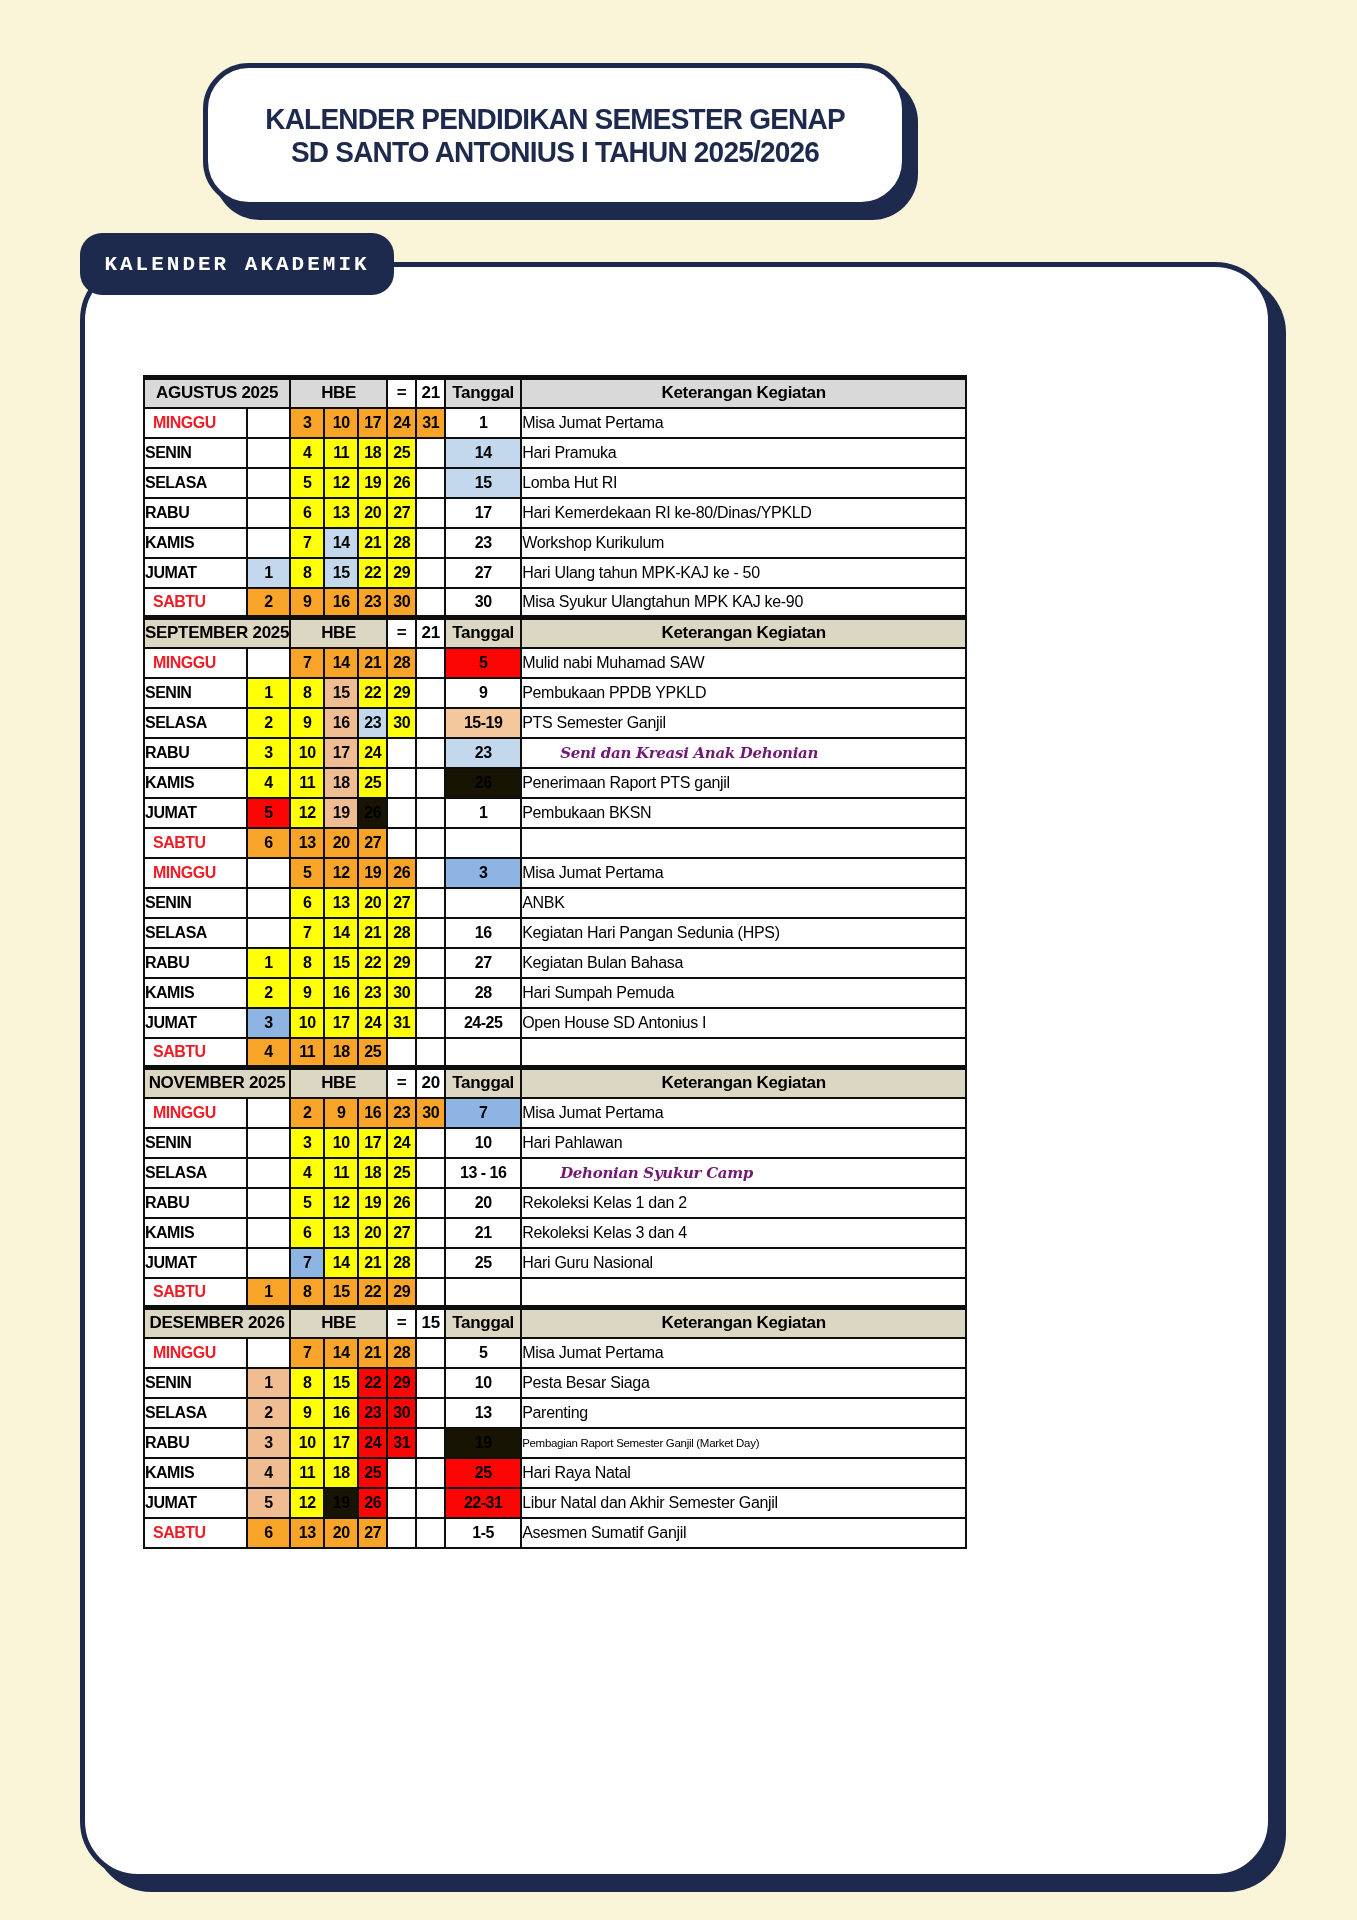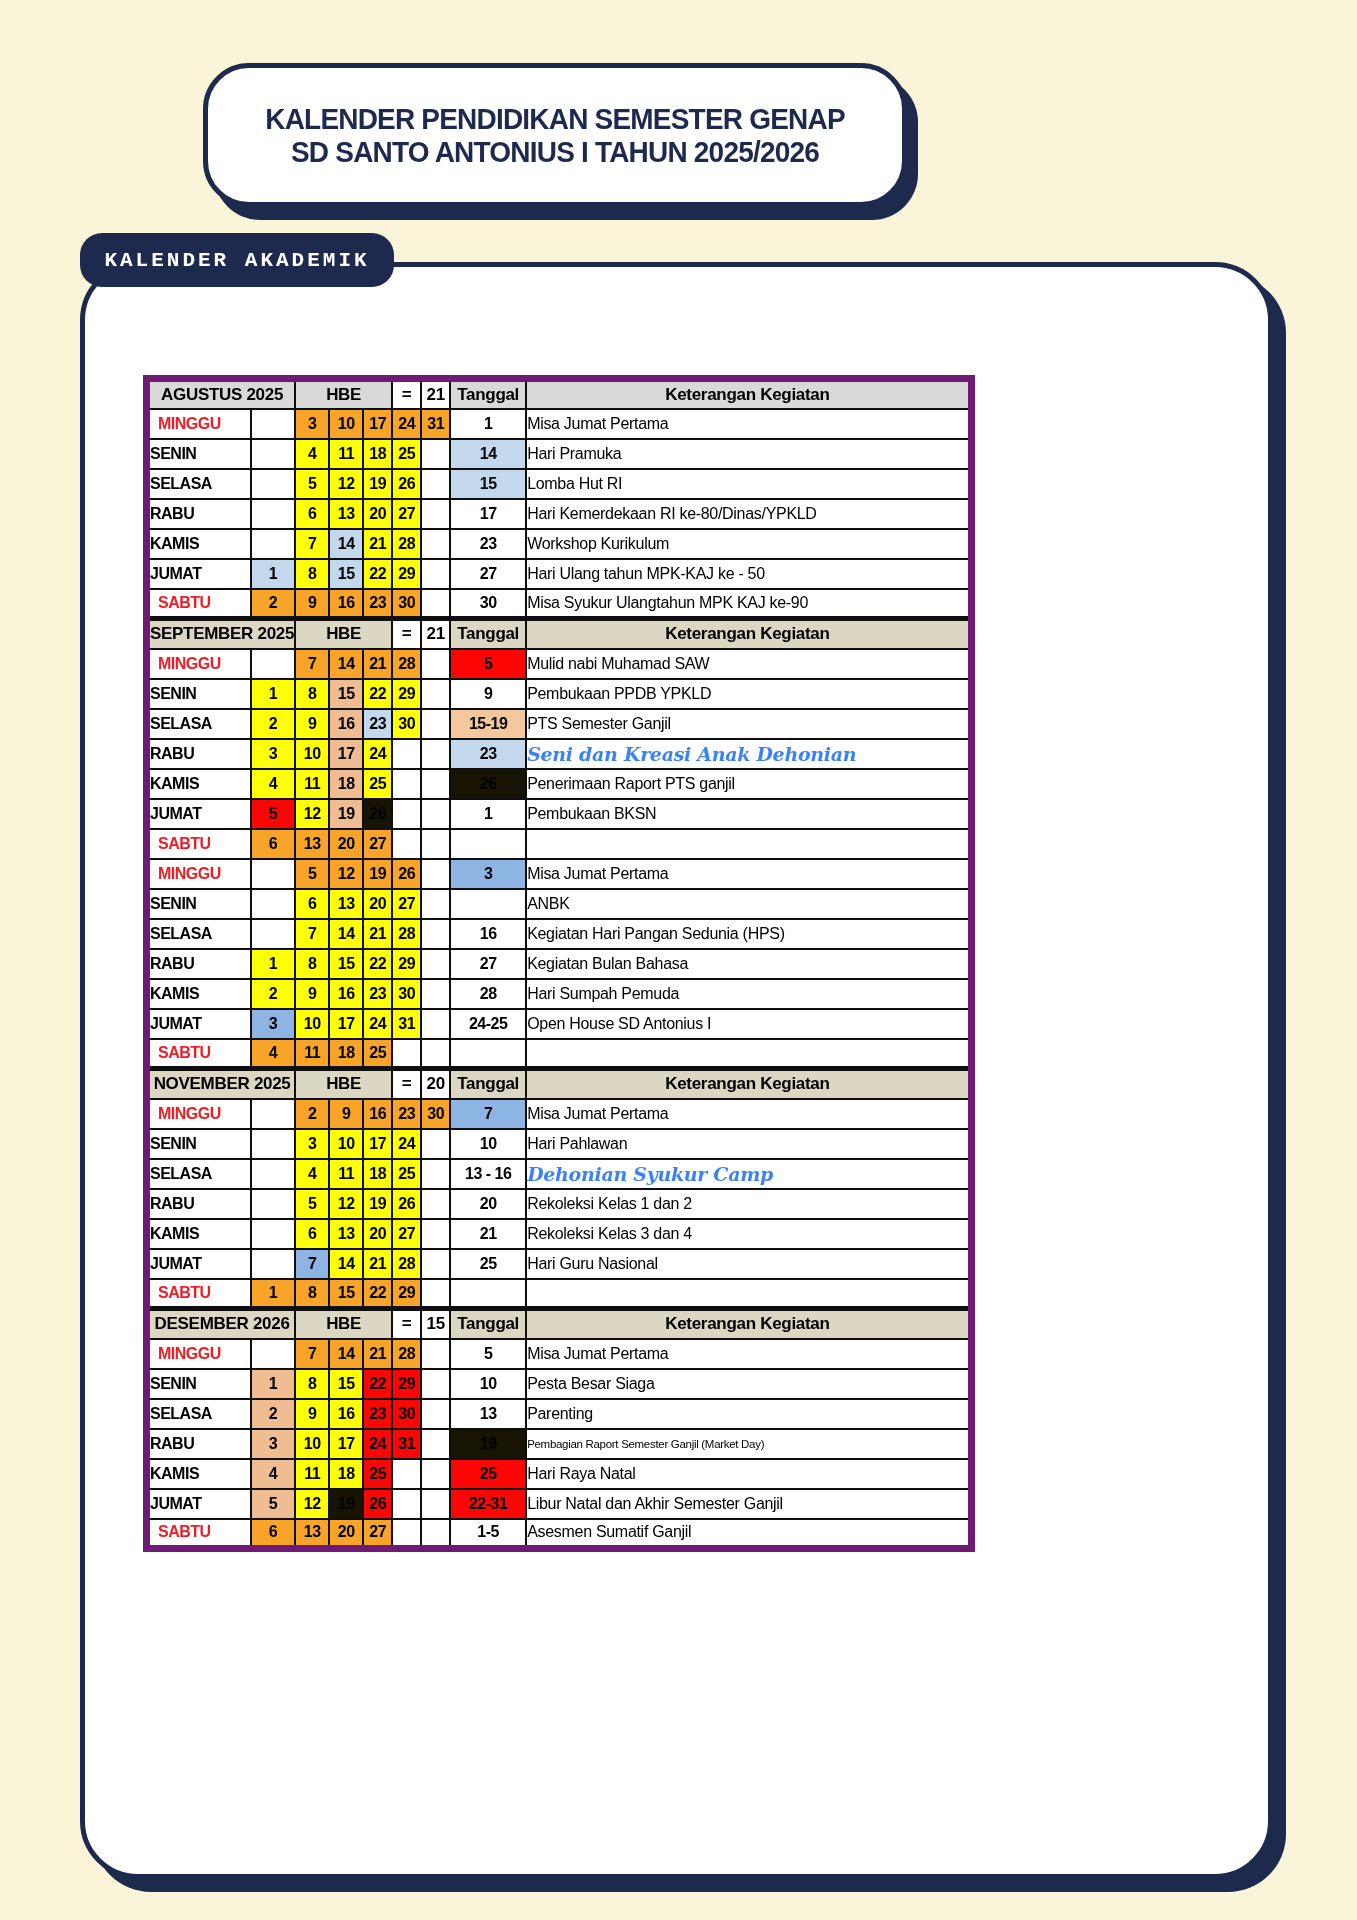--- a/index.html
+++ b/index.html
@@ -22,21 +22,21 @@
     z-index:2;
   }
   .title-line {
     font-weight:700; font-size:28px; line-height:1.18;
     color:var(--navy, #1E2A4D); letter-spacing:-0.8px;
     transform:scaleY(1.06); white-space:nowrap;
   }
 
   
   .akademik-tab {
-    position:absolute; left:80px; top:233px; width:314px; height:54px;
+    position:absolute; left:80px; top:233px; width:314px; height:62px;
     background:var(--navy, #1E2A4D);
     border-radius:22px;
     display:flex; align-items:center; justify-content:center;
     z-index:4;
   }
   .akademik-tab span {
     color:#ffffff; font-family:"Liberation Mono", monospace;
     font-weight:700; font-size:21px; letter-spacing:3px; white-space:nowrap;
   }
 
@@ -47,21 +47,21 @@
     border:5px solid var(--navy, #1E2A4D);
     border-radius:58px;
     box-shadow:13px 13px 0 var(--navy, #1E2A4D);
     z-index:3;
   }
 
   
   table.cal {
     position:absolute; left:58px; top:108px;
     border-collapse:collapse; table-layout:fixed;
-    border:7px solid #701a75;
+    border:2px solid #701a75;
   }
   table.cal th, table.cal td {
     border:2px solid #0E0E0E;
     height:30px; padding:0 0 0 0;
     font-size:16px; color:#000;
     overflow:hidden; white-space:nowrap;
     background:#fff;
   }
   tr.mh th {
     border-top:5px solid #0E0E0E;
@@ -73,21 +73,21 @@
     font-weight:700; font-size:17px; letter-spacing:-0.5px;
   }
   td.day.redlbl { color:var(--red_label, #EE1C25);padding-left:8px; }
   td.num { text-align:center; font-weight:700; letter-spacing:-0.5px; }
   td.ket {
     text-align:left; padding-left:6px;
     font-weight:400; font-size:16px; letter-spacing:-0.3px;
   }
   td.ket.script {
     font-family:"DejaVu Serif", serif; font-style:italic;
-    font-weight:700; font-size:19px; color:#3b82f6;
+    font-weight:700; font-size:15px; color:#701a75;padding-left:38px;
   }
   td.ket.small { font-size:11.5px; font-weight:400; }
 
   
   .bg-or { background:var(--orange, #F7A428) !important; }
   .bg-ye { background:var(--yellow, #FFFF06) !important; }
   .bg-lb { background:var(--light_blue, #C3D8ED) !important; }
   .bg-mb { background:var(--medium_blue, #8DB4E2) !important; }
   .bg-rd { background:var(--red, #FB0505) !important; color:#6E0B0B; }
   .bg-pe { background:var(--peach, #F4C79D) !important; }

